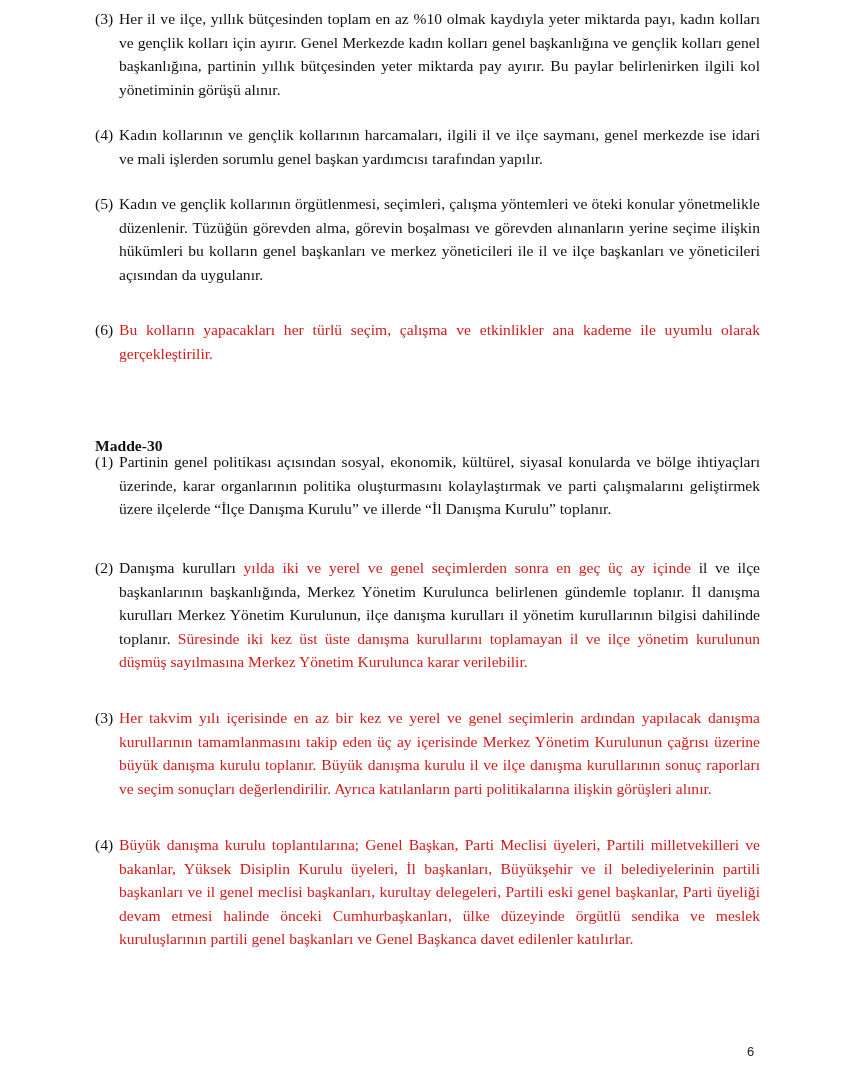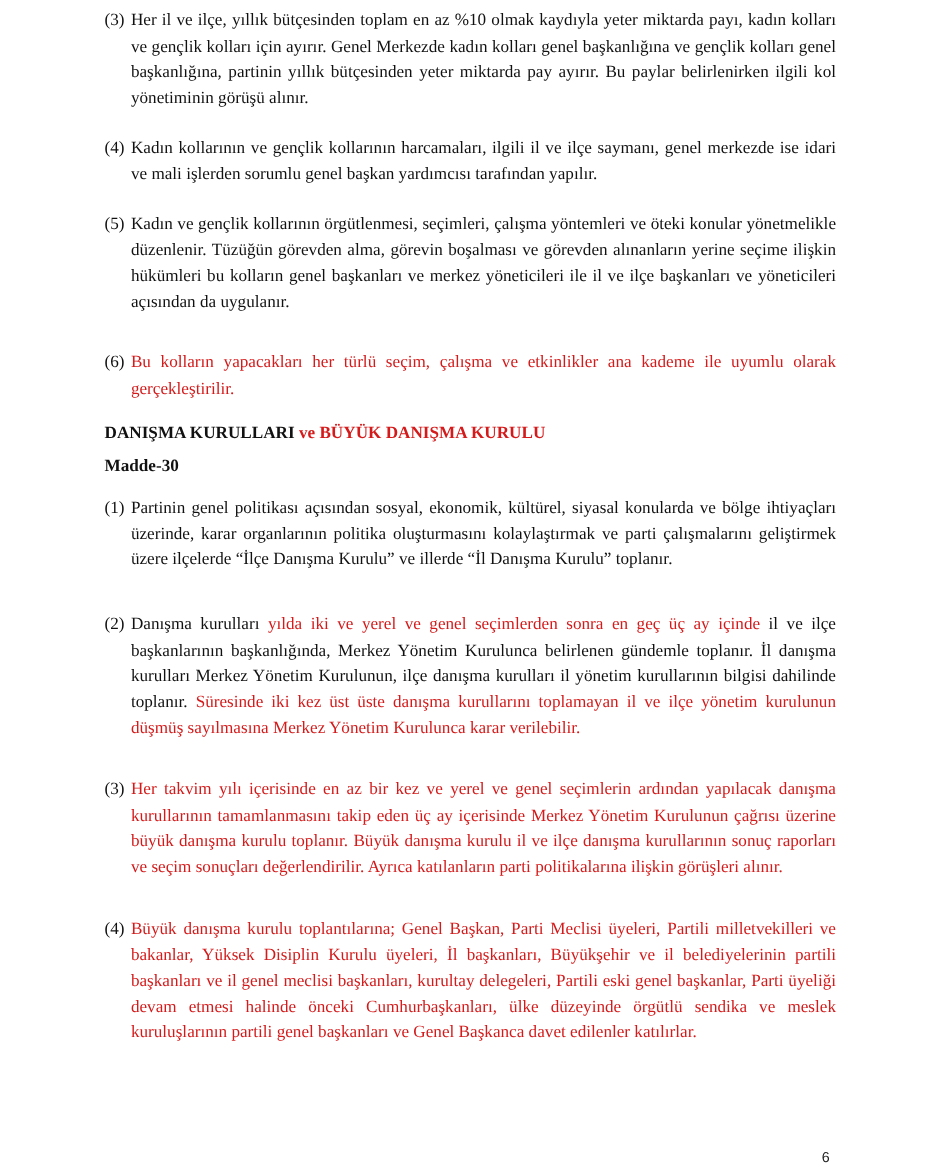--- a/index.html
+++ b/index.html
@@ -84,25 +84,22 @@
     </div>
   </div>
 
   <div class="item" style="top:318px;">
     <span class="num blk">(6)</span>
     <div class="body">
       <span class="red">Bu kolların yapacakları her türlü seçim, çalışma ve etkinlikler ana kademe ile uyumlu olarak gerçekleştirilir.</span>
     </div>
   </div>
 
-  <div class="heading" style="top:383px;">
-    <span class="blk">DANIŞMA KURULLARI</span><span class="red"> ve BÜYÜK DANIŞMA KURULU</span>
-  </div>
 
-  <div class="heading blk" style="top:413px;text-align:right;">Madde-30</div>
+  <div class="heading blk" style="top:435px;text-align:right;">Madde-30</div>
 
   <div class="item" style="top:450px;">
     <span class="num blk">(1)</span>
     <div class="body">
       <span class="blk">Partinin genel politikası açısından sosyal, ekonomik, kültürel, siyasal konularda ve bölge ihtiyaçları üzerinde, karar organlarının politika oluşturmasını kolaylaştırmak ve parti çalışmalarını geliştirmek üzere ilçelerde “İlçe Danışma Kurulu” ve illerde “İl Danışma Kurulu” toplanır.</span>
     </div>
   </div>
 
   <div class="item" style="top:556px;">
     <span class="num blk">(2)</span>

